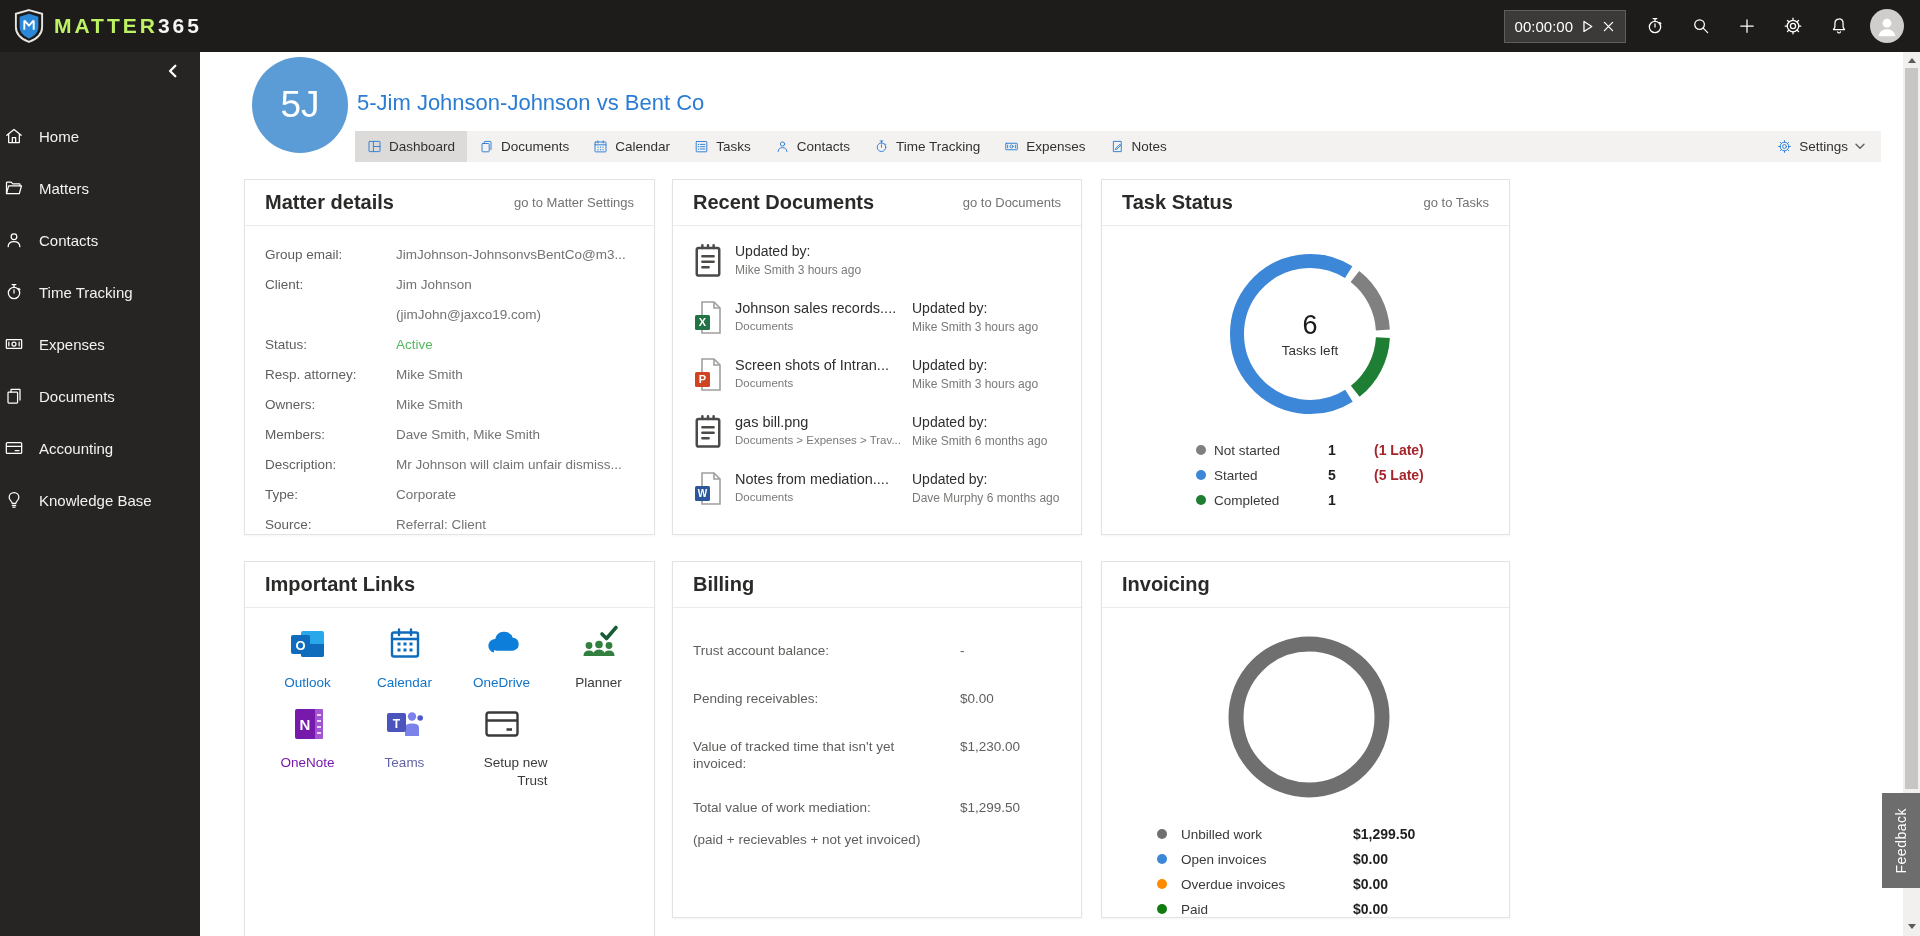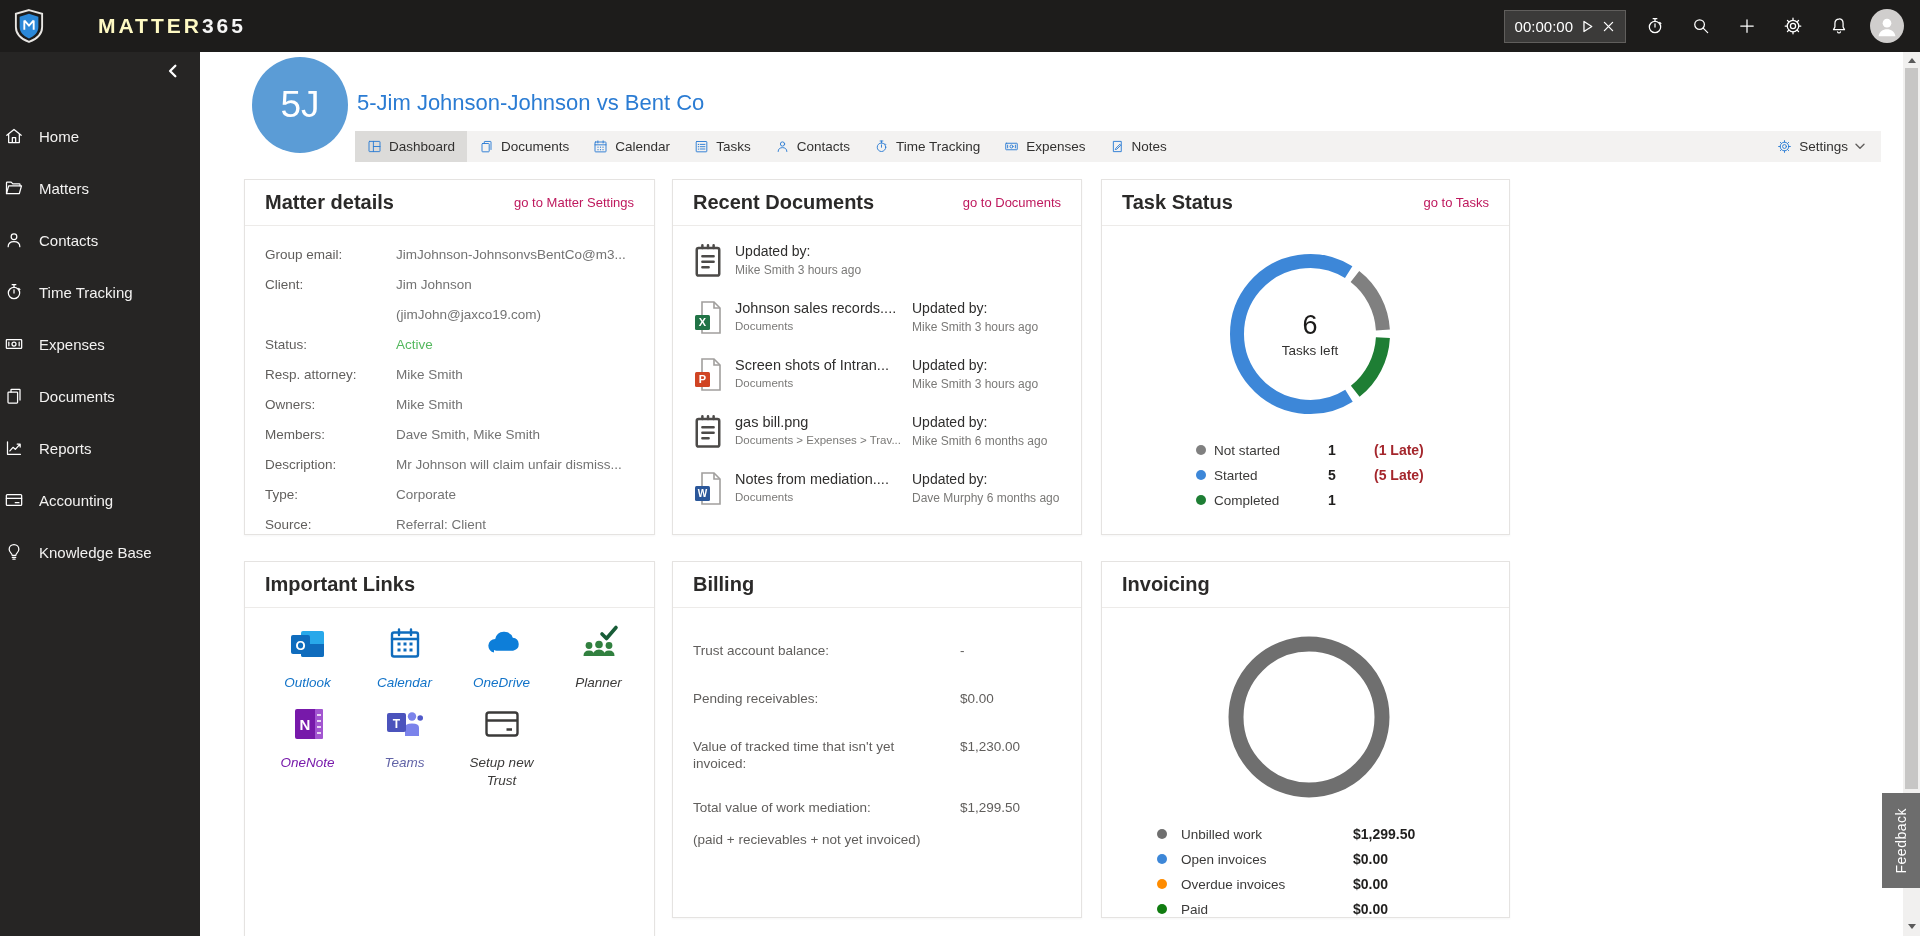--- a/index.html
+++ b/index.html
@@ -6,21 +6,21 @@
   html,body { background:#fff; }
   body { font-family:"Liberation Sans", sans-serif; color:#323130; }
   .app { position:relative; width:1920px; height:936px; background:#fff; overflow:hidden; }
 
   
   .topbar { position:absolute; left:0; top:0; width:1920px; height:52px; background:#1d1c1b;
             display:flex; align-items:center; justify-content:space-between; z-index:30; }
   .brand { display:flex; align-items:center; gap:10px; padding-left:14px; cursor:pointer; }
   .brand svg { width:30px; height:34px; }
   .brand-name { font-size:21px; font-weight:bold; letter-spacing:3px; }
-  .brand-name .b1 { color:#fef9c3;margin-left:44px; }
+  .brand-name .b1 { color:#bef264; }
   .brand-name .b2 { color:#f5f5f5; }
   .topbar-right { display:flex; align-items:center; padding-right:16px; }
   .timer-box { display:flex; align-items:center; gap:8px; height:33px; padding:0 10px;
                background:#3b3a39; border:1px solid #605e5c; color:#fff; margin-right:6px; cursor:pointer; }
   .timer-value { font-size:15px; color:#fff; }
   .timer-box svg { width:13px; height:13px; }
   .tbtn { width:46px; height:52px; display:flex; align-items:center; justify-content:center;
           background:none; border:none; cursor:pointer; }
   .topicon { width:20px; height:20px; stroke:#fff; fill:none; stroke-width:1.5; stroke-linecap:round; stroke-linejoin:round; }
   .avatar-btn { width:34px; height:34px; border-radius:50%; background:#d0cecd; display:flex;
@@ -49,21 +49,21 @@
   .tabicon { width:15px; height:15px; stroke:#2b7cd3; fill:none; stroke-width:1.5; stroke-linecap:round; stroke-linejoin:round; flex:none; }
   .tab-settings { margin-left:auto; display:flex; align-items:center; gap:7px; padding:0 16px;
                   font-size:13.5px; color:#323130; cursor:pointer; }
   .chev { width:10px; height:7px; stroke:#605e5c; fill:none; stroke-width:1.4; stroke-linecap:round; stroke-linejoin:round; }
 
   
   .card { position:absolute; background:#fff; border:1px solid #e5e3e1; box-shadow:0 1px 2px rgba(0,0,0,.04); }
   .card-head { height:46px; display:flex; align-items:center; justify-content:space-between;
                padding:0 20px; border-bottom:1px solid #edebe9; }
   .card-title { font-size:20px; font-weight:700; color:#2b2a29; }
-  .card-link { font-size:13px; color:#be185d; text-decoration:none; cursor:pointer; }
+  .card-link { font-size:13px; color:#737373; text-decoration:none; cursor:pointer; }
   #card-matter-details   { left:244px;  top:179px; width:411px; height:356px; }
   #card-recent-documents { left:672px;  top:179px; width:410px; height:356px; }
   #card-task-status      { left:1101px; top:179px; width:409px; height:356px; }
   #card-important-links  { left:244px;  top:561px; width:411px; height:412px; }
   #card-billing          { left:672px;  top:561px; width:410px; height:357px; }
   #card-invoicing        { left:1101px; top:561px; width:409px; height:357px; }
 
   
   .md-body { padding:20px 20px 0; }
   .mrow { display:flex; line-height:17px; margin-bottom:13px; font-size:13.5px; }
@@ -95,21 +95,21 @@
   .dot-gray { background:#808080; } .dot-blue { background:#3d87d8; } .dot-green { background:#1e7e34; }
   .dot-dkgray { background:#6f6f6f; } .dot-orange { background:#ff8c00; } .dot-paid { background:#107c10; }
   .ts-label { font-size:13.5px; color:#3b3a39; }
   .ts-count { font-size:14px; font-weight:bold; color:#201f1e; }
   .ts-late { font-size:14px; font-weight:bold; color:#a4262c; }
 
   
   .il-grid { display:grid; grid-template-columns:repeat(4,97px); padding:16px 0 0 14px; row-gap:12px; }
   .il-tile { display:flex; flex-direction:column; align-items:center; cursor:pointer; }
   .il-tile svg { width:40px; height:40px; }
-  .il-label { margin-top:10px; font-size:13.5px; text-align:center; line-height:18px; max-width:92px;font-style:italic; }
+  .il-label { margin-top:10px; font-size:13.5px; text-align:right; line-height:18px; max-width:92px; }
   .c-blue { color:#1273c8; } .c-purple1 { color:#7719aa; } .c-purple2 { color:#6264a7; } .c-dark { color:#3b3a39; }
 
   
   .bl-body { padding:34px 20px 0; font-size:13.5px; color:#605e5c; }
   .brow { display:flex; line-height:17px; }
   .brow .lbl { width:267px; flex:none; padding-right:24px; }
   .mb31 { margin-bottom:31px; } .mb27 { margin-bottom:27px; } .mb15 { margin-bottom:15px; }
   .bl-note { line-height:17px; }
 
   
@@ -236,26 +236,20 @@
       </div>
       <div class="side-item">
         <svg class="sicon" viewBox="0 0 24 24">
           <rect x="4.8" y="7.2" width="11.5" height="13.3" rx="1"></rect>
           <path d="M8.4 7.2 V4.6 Q8.4 3.9 9.1 3.9 H18.5 Q19.2 3.9 19.2 4.6 V16.8"></path>
         </svg>
         <span>Documents</span>
       </div>
       <div class="side-item">
         <svg class="sicon" viewBox="0 0 24 24">
-          <path d="M4.2 4.5 V19.5 H19.8 M7 15.5 L10.8 11.2 L13.6 13.6 L19 7.6 M15.8 7.2 H19.4 V10.8"></path>
-        </svg>
-        <span>Reports</span>
-      </div>
-      <div class="side-item">
-        <svg class="sicon" viewBox="0 0 24 24">
           <rect x="2.8" y="5.5" width="18.4" height="13" rx="1.2"></rect>
             <path d="M2.8 10 H21.2 M13.5 15.2 H18"></path>
         </svg>
         <span>Accounting</span>
       </div>
       <div class="side-item">
         <svg class="sicon" viewBox="0 0 24 24">
           <path d="M12 3.2 C8.6 3.2 6.2 5.7 6.2 8.8 C6.2 10.8 7.2 12.2 8.4 13.4 C9.2 14.2 9.7 14.9 9.7 15.9 H14.3 C14.3 14.9 14.8 14.2 15.6 13.4 C16.8 12.2 17.8 10.8 17.8 8.8 C17.8 5.7 15.4 3.2 12 3.2 Z"></path>
           <path d="M9.9 18.3 H14.1 M10.7 20.6 H13.3"></path>
         </svg>

